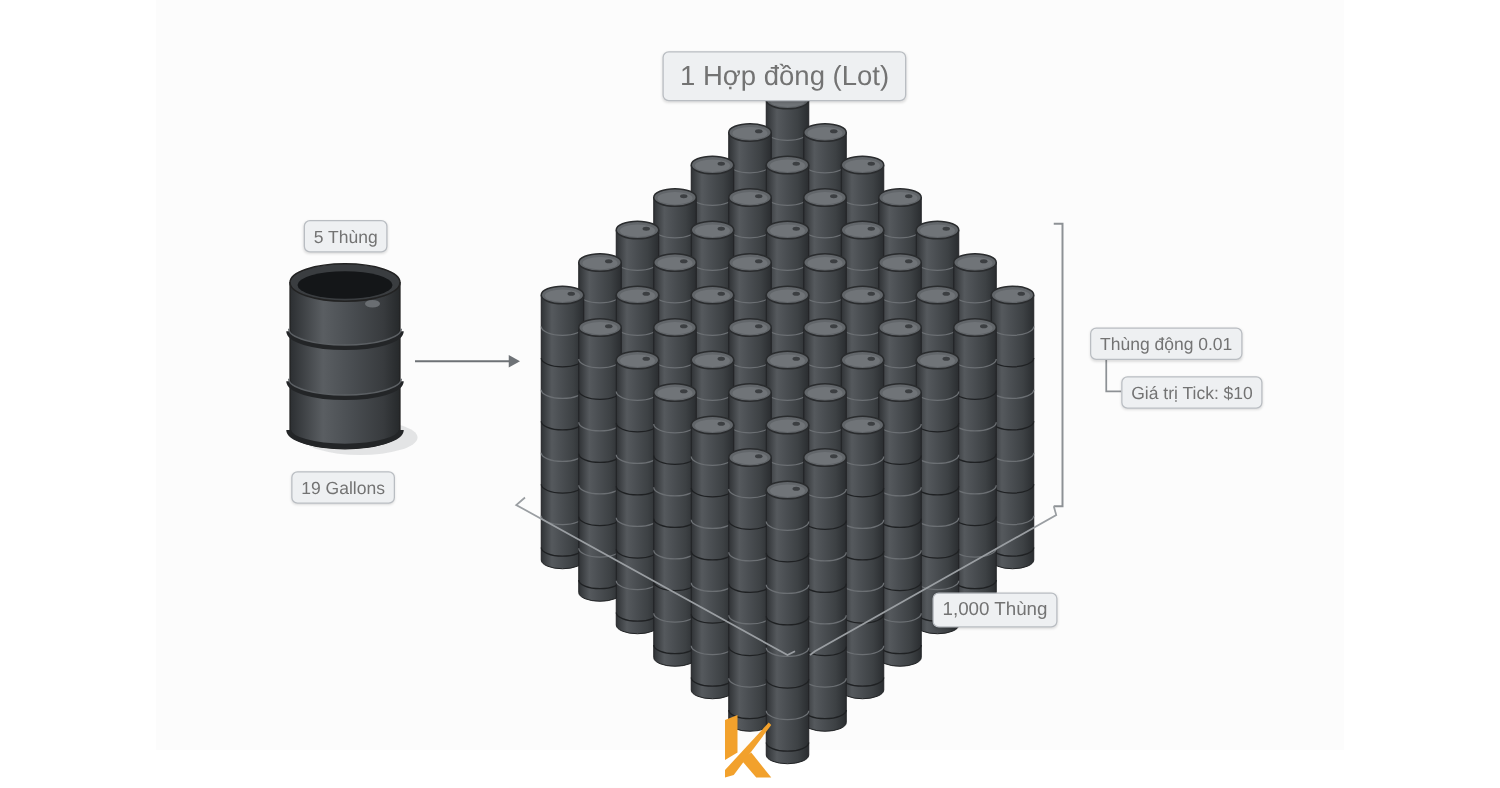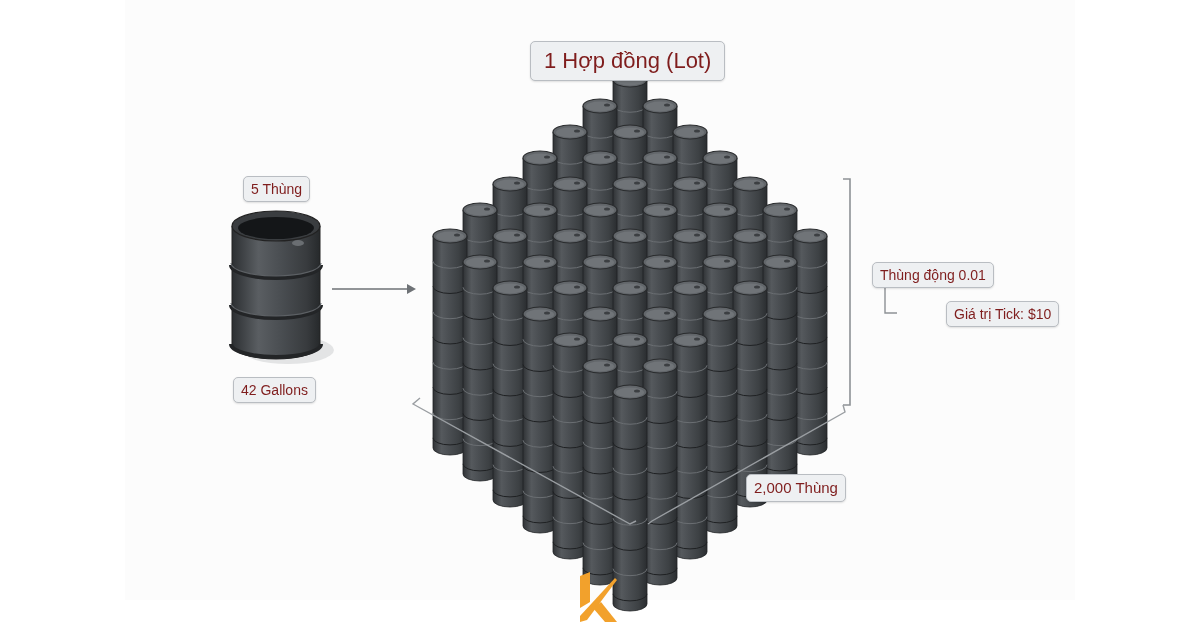--- a/index.html
+++ b/index.html
@@ -1,27 +1,27 @@
 <!DOCTYPE html>
 <html><head>
 <meta charset="utf-8">
 <style>
   html, body { margin:0; padding:0; }
   body { width:1200px; height:630px; background:#ffffff; position:relative; overflow:hidden;
          font-family:"Liberation Sans", sans-serif; }
   .panel { position:absolute; left:125px; top:0; width:950px; height:600px; background:#fcfcfc; }
   .label { position:absolute; background:#eef0f2; border:1.5px solid #b9bdc2; border-radius:5px;
-           color:#7f1d1d; white-space:nowrap; box-shadow:0 1px 2px rgba(0,0,0,0.12);
+           color:#737373; white-space:nowrap; box-shadow:0 1px 2px rgba(0,0,0,0.12);
            font-family:"Liberation Sans", sans-serif; }
   .title-label { left:530px; top:41px; height:38px; line-height:38px; padding:0 13px; font-size:22px; }
   .small-label { font-size:14px; height:24px; line-height:24px; padding:0 7px; }
   #lbl-1thung { left:243px; top:176px; }
   #lbl-gallons { left:233px; top:377px; }
   #lbl-bien { left:872px; top:262px; }
-  #lbl-tick { left:946px; top:301px; }
+  #lbl-tick { left:897px; top:301px; }
   #lbl-1000 { left:746px; top:474px; font-size:15px; height:26px; line-height:26px; }
   svg { position:absolute; left:0; top:0; }
   .logo { position:absolute; left:575px; top:572px; width:46px; height:52px; }
 </style>
 </head>
 <body>
 
 <div class="panel"></div>
 
 <svg id="art" width="1200" height="630" viewBox="0 0 1200 630">
@@ -756,22 +756,22 @@
     <path d="M420 398 L413 404 L630 524 L636 521"></path>
     <path d="M648 524 L652 521 L845 412 L843 405"></path>
   </g>
   <g fill="none" stroke="#8d9195" stroke-width="1.4">
     <path d="M885 286 L885 313 L897 313"></path>
   </g>
 </svg>
 
 <div class="label title-label">1 Hợp đồng (Lot)</div>
 <div class="label small-label" id="lbl-1thung">5 Thùng</div>
-<div class="label small-label" id="lbl-gallons">42 Gallons</div>
+<div class="label small-label" id="lbl-gallons">19 Gallons</div>
 <div class="label small-label" id="lbl-bien">Thùng động 0.01</div>
 <div class="label small-label" id="lbl-tick">Giá trị Tick: $10</div>
-<div class="label small-label" id="lbl-1000">2,000 Thùng</div>
+<div class="label small-label" id="lbl-1000">1,000 Thùng</div>
 
 <svg class="logo" viewBox="0 0 46 52">
   <polygon points="5,4 15,0 15,30 5,36" fill="#f2a12c"></polygon>
   <polygon points="5,44 40,6 42,8 12,48 5,50" fill="#f2a12c"></polygon>
   <polygon points="18,36 26,30 42,50 30,50" fill="#f2a12c"></polygon>
 </svg>
 
 </body></html>

